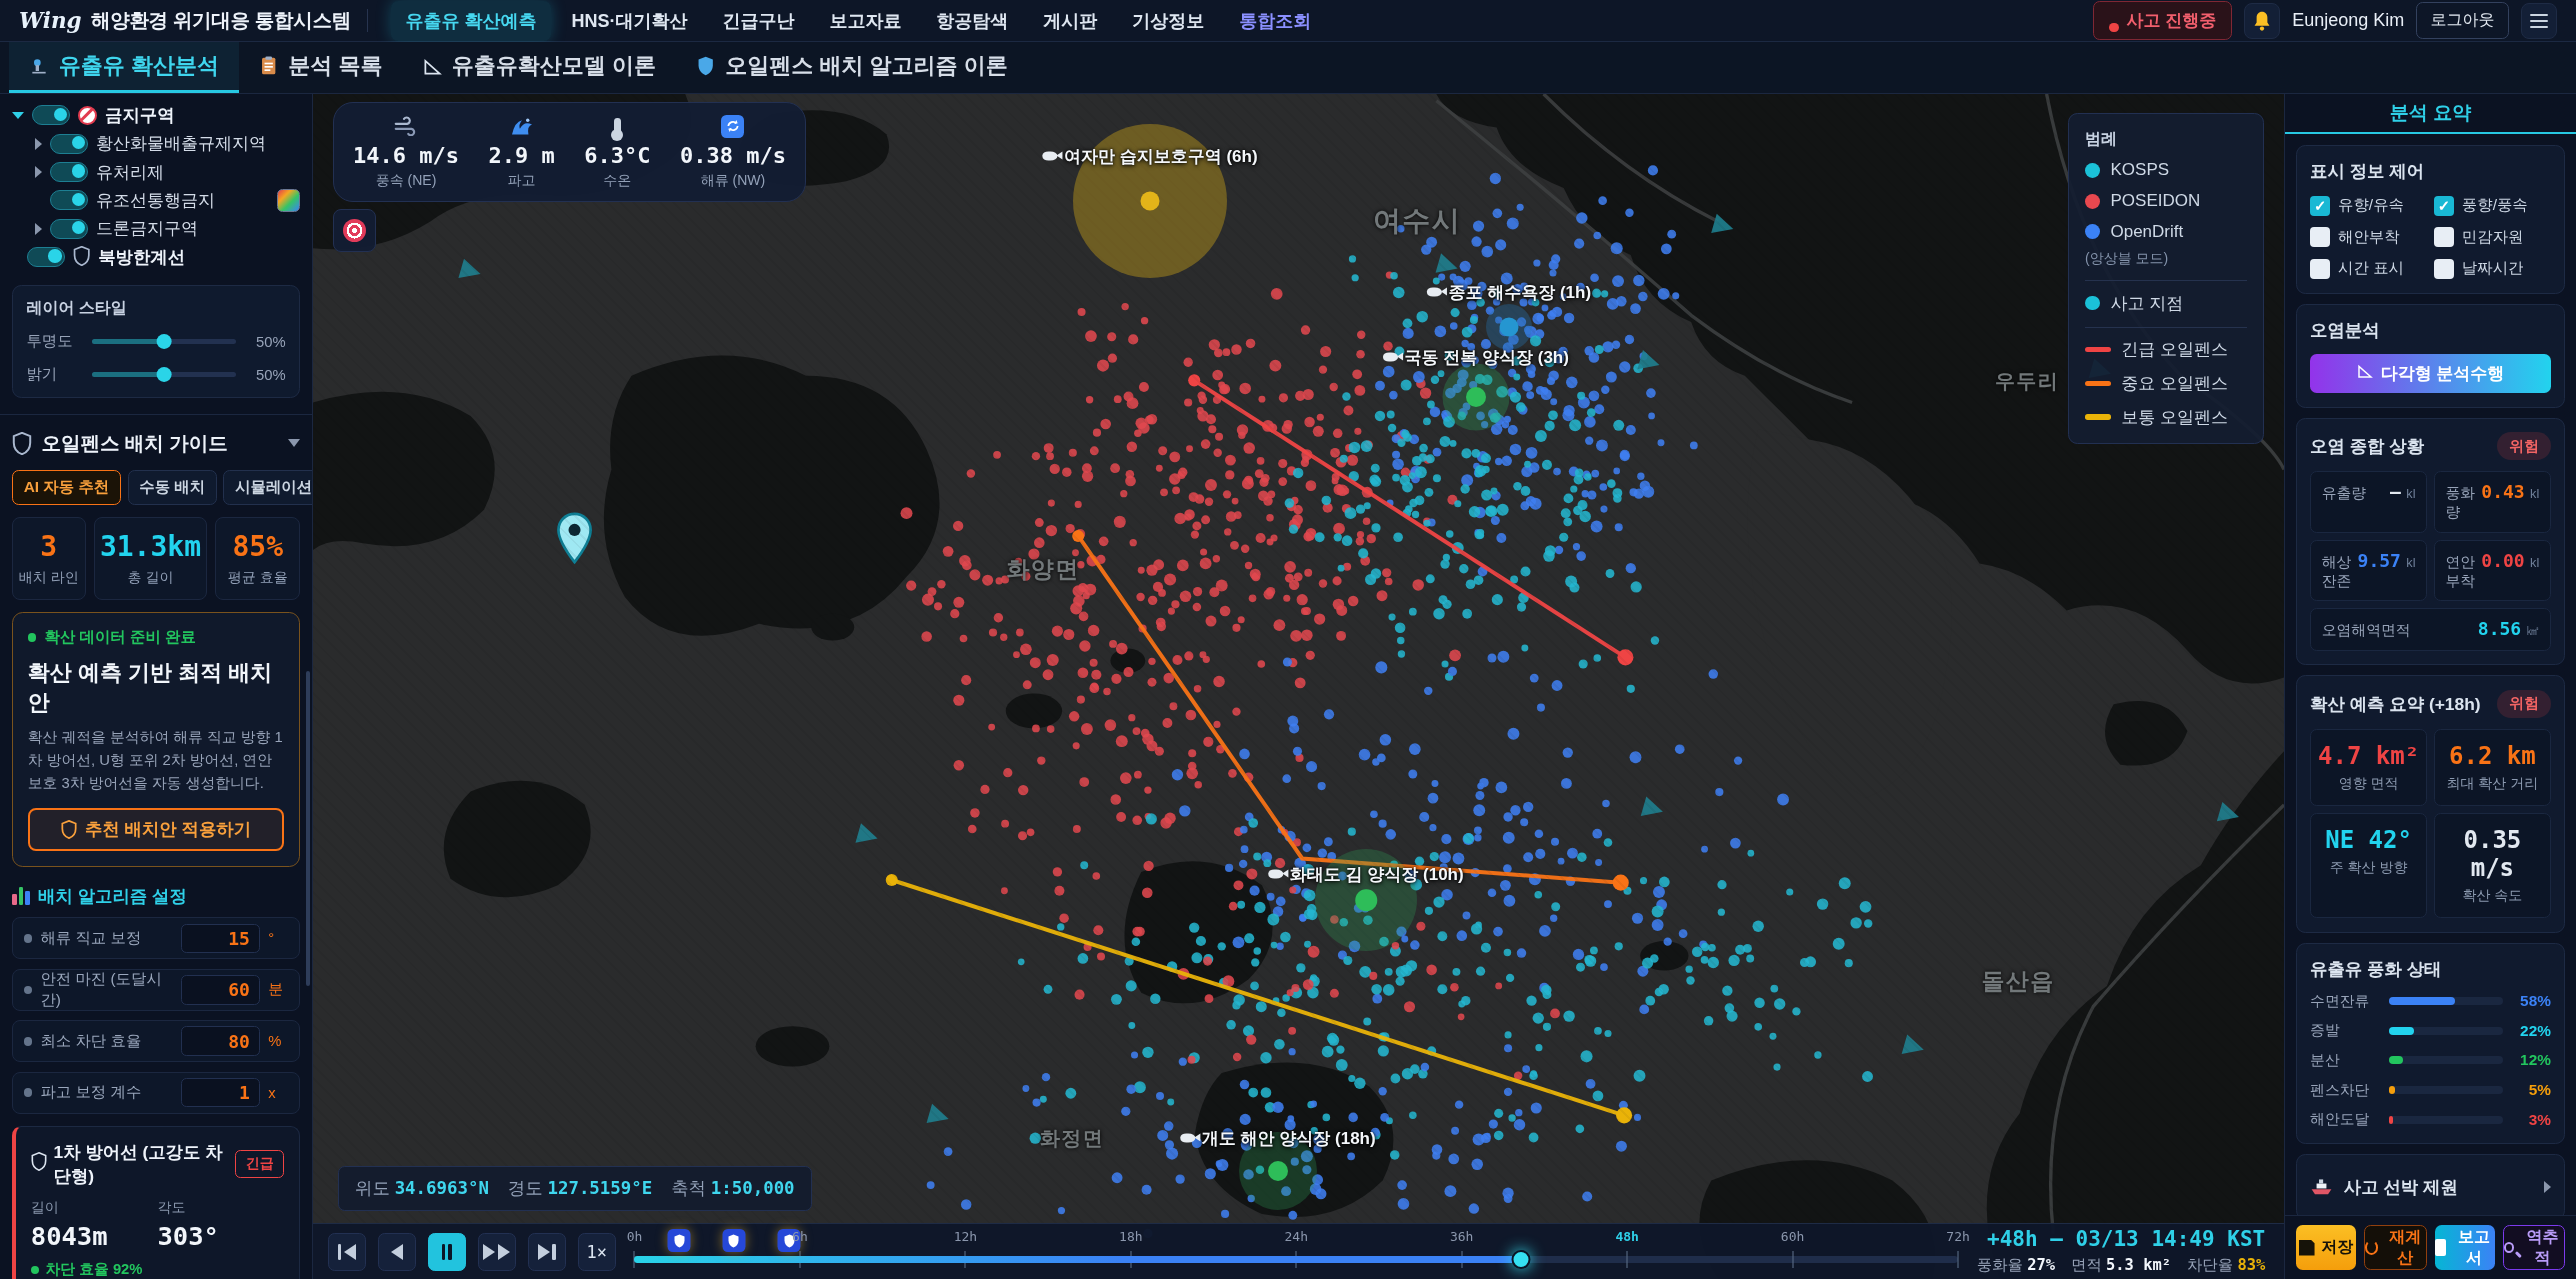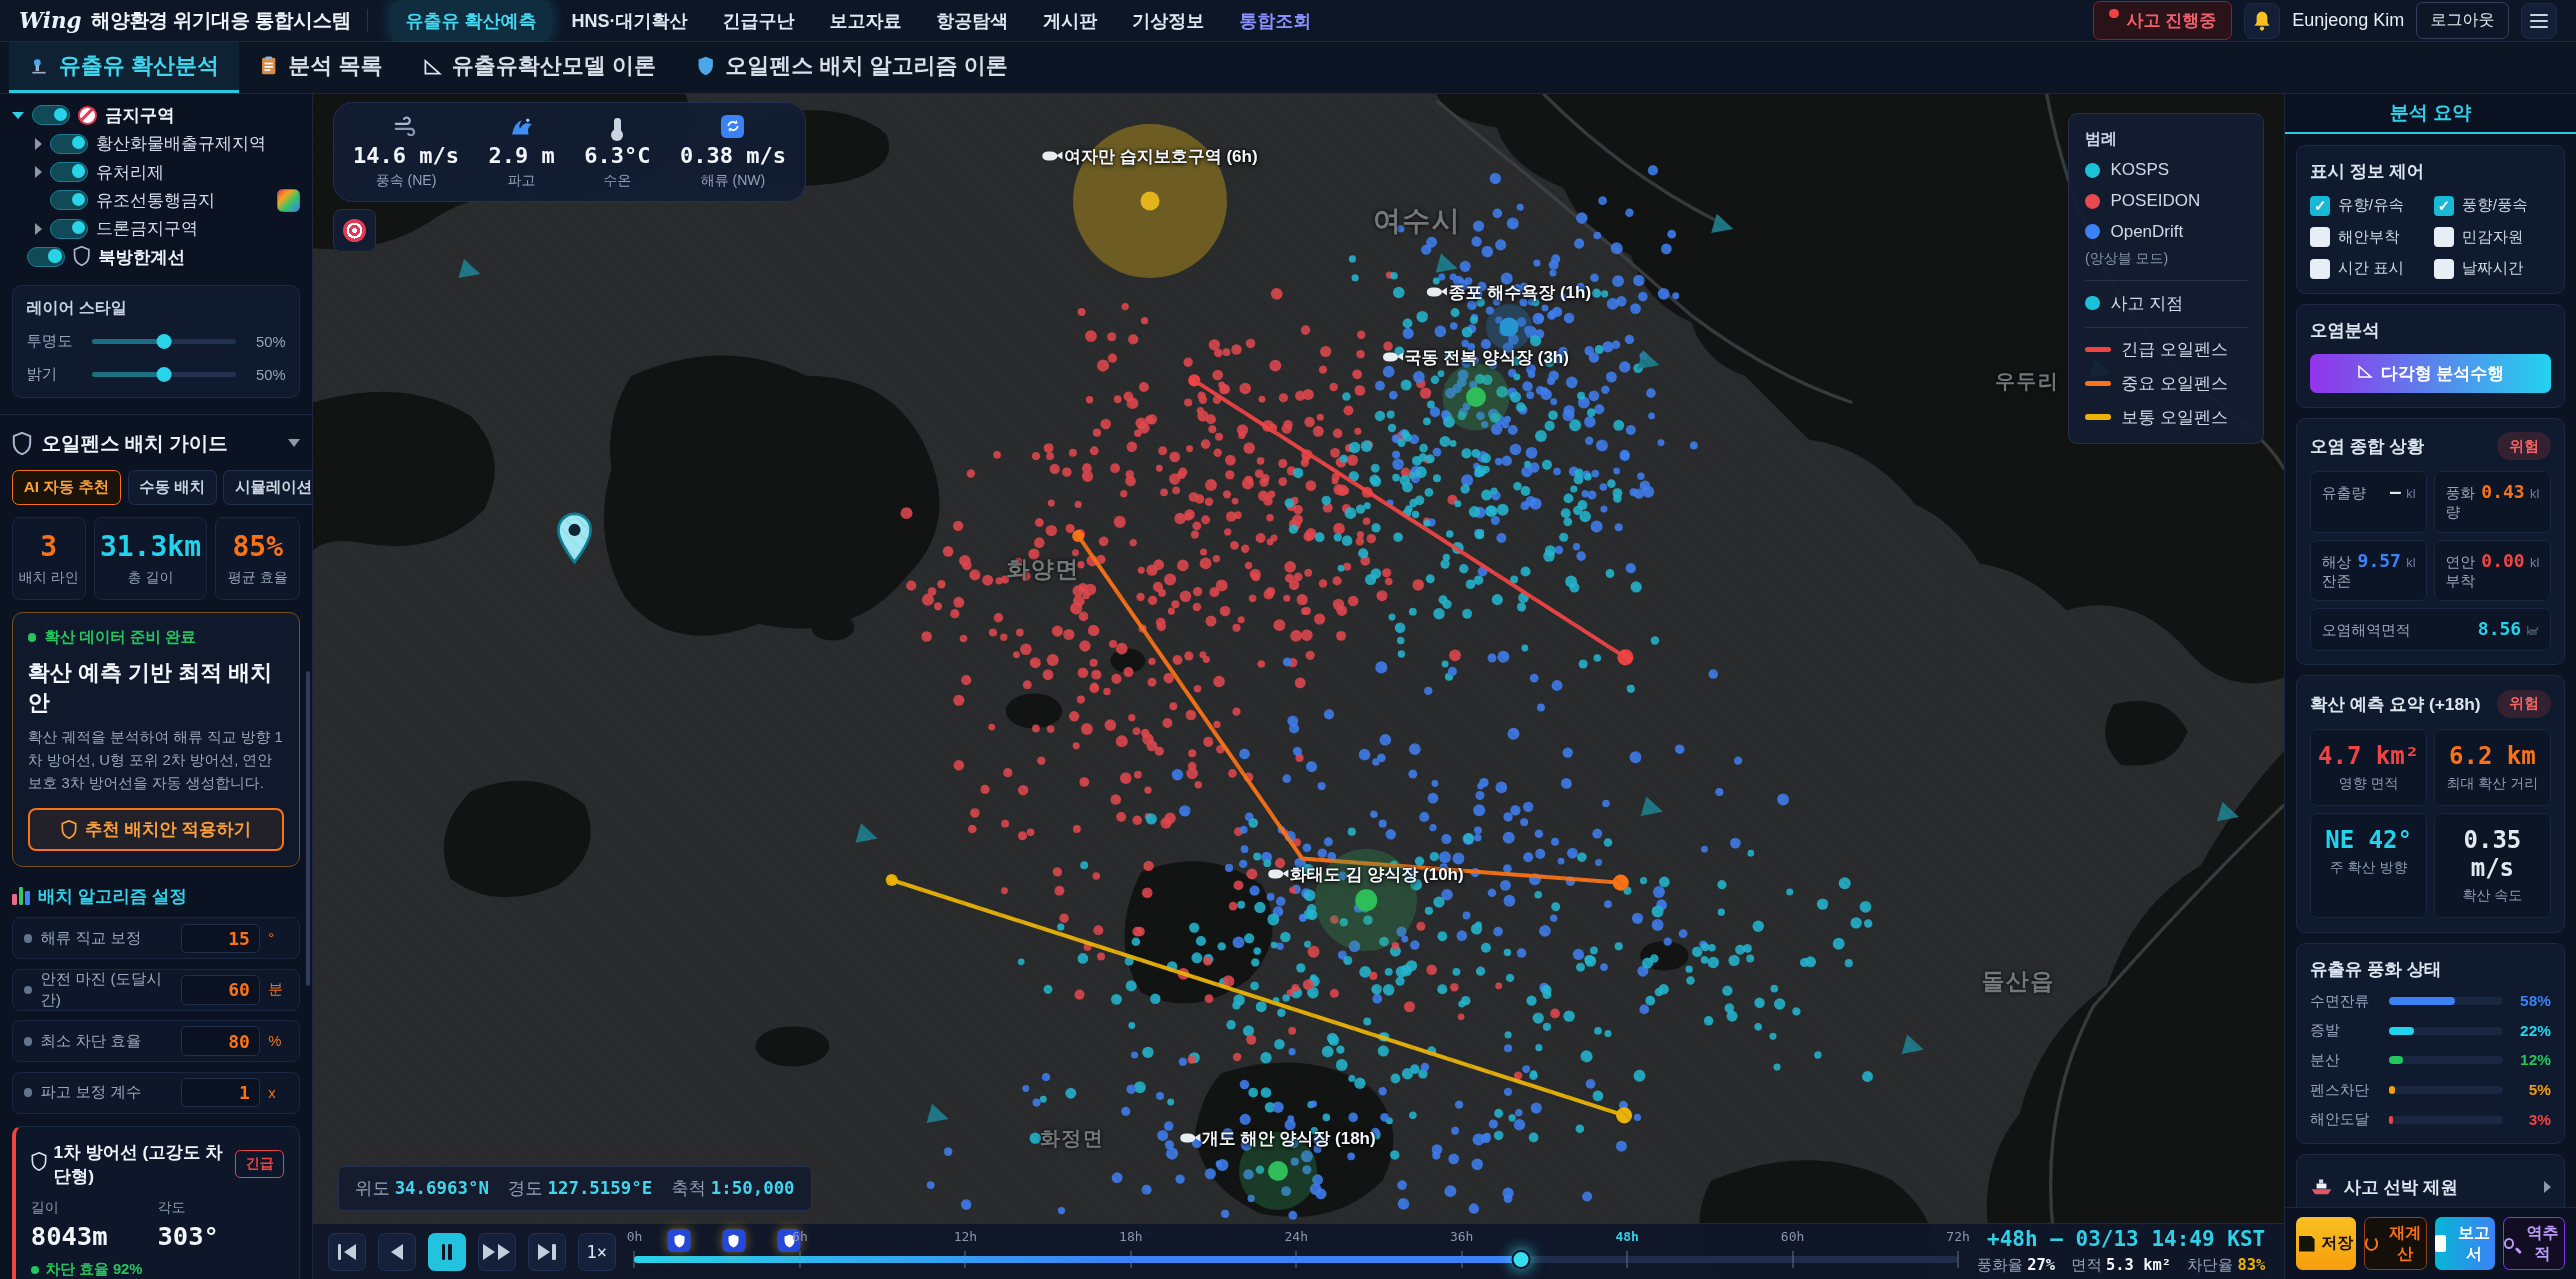--- a/index.html
+++ b/index.html
@@ -11,21 +11,21 @@
   .topbar { position:absolute; left:0; top:0; width:2576px; height:42px; background:#0d1627; border-bottom:0.7px solid #1c2942; display:flex; align-items:center; padding:0 19px; gap:23px; }
   .brand { display:flex; align-items:center; gap:9.4px; white-space:nowrap; }
   .logo { font-family:"DejaVu Serif",serif; font-style:italic; font-weight:bold; font-size:21.5px; color:#e8f2fb; }
   .brand-title { font-size:19.5px; font-weight:bold; color:#eef3fa; letter-spacing:-0.3px; }
   .brand-sep { width:0.7px; height:23px; background:#27344f; margin-left:6.7px; }
   .mainnav { display:flex; align-items:center; gap:5.4px; flex:1; }
   .nav-item { background:transparent; border:none; color:#dfe7f1; font-size:18px; font-weight:bold; padding:8px 14.8px; border-radius:6.7px; cursor:pointer; white-space:nowrap; font-family:inherit; }
   .nav-item.active { background:rgba(34,211,238,0.12); color:#46d7f0; box-shadow:0 0 14.8px rgba(34,211,238,0.25); }
   .nav-item.accent { color:#8b90ff; }
   .top-right { display:flex; align-items:center; gap:12px; }
-  .incident-badge { display:flex; align-items:flex-start; gap:8px; background:#2a1219; border:0.7px solid #7f2734; color:#f25f6d; font-size:17px; font-weight:bold; border-radius:6.7px; padding:6.7px 14.8px; }
+  .incident-badge { display:flex; align-items:flex-end; gap:8px; background:#2a1219; border:0.7px solid #7f2734; color:#f25f6d; font-size:17px; font-weight:bold; border-radius:6.7px; padding:6.7px 14.8px; }
   .incident-badge .dot { width:9.4px; height:9.4px; border-radius:50%; background:#ef4444; }
   .icon-btn { width:36px; height:36px; border-radius:8px; background:#131f36; border:0.7px solid #1e2b45; display:flex; align-items:center; justify-content:center; cursor:pointer; }
   .username { font-size:18px; color:#e8eef6; }
   .logout { background:transparent; border:0.7px solid #33415e; color:#e2e8f0; border-radius:6.7px; font-size:16px; padding:6.7px 13.4px; cursor:pointer; font-family:inherit; }
   .bars { display:flex; flex-direction:column; gap:4px; }
   .bars i { display:block; width:17.4px; height:2px; background:#cbd5e1; border-radius:1.3px; }
 
   
   .subbar { position:absolute; left:0; top:42px; width:2576px; height:52px; background:#0c1524; border-bottom:0.7px solid #1b2740; display:flex; align-items:stretch; padding-left:9.4px; }
   .subtab { display:flex; align-items:center; gap:9.4px; padding:0 20px; font-size:22px; font-weight:bold; color:#d7dee8; background:transparent; border:none; border-bottom:3.4px solid transparent; cursor:pointer; font-family:inherit; }
@@ -173,21 +173,21 @@
   .fc-cell { background:#0c1526; border:0.7px solid #1a2740; border-radius:6.7px; padding:12px 6.7px; text-align:center; }
   .fc-val { font-family:"DejaVu Sans Mono",monospace; font-size:24px; font-weight:bold; }
   .fc-lab { font-size:14px; color:#8b99af; margin-top:5.4px; }
   .wb-row { display:flex; align-items:center; gap:9.4px; margin-top:10.7px; }
   .wb-lab { width:70px; font-size:14.8px; color:#97a3b8; }
   .wb-track { flex:1; height:8px; border-radius:4px; background:#1a2740; position:relative; }
   .wb-fill { position:absolute; left:0; top:0; height:8px; border-radius:4px; }
   .wb-pct { width:39px; text-align:right; font-size:15.4px; font-weight:bold; }
   .col-card { display:flex; align-items:center; gap:10.7px; padding:20px 13.4px; cursor:pointer; }
   .col-caret { margin-left:auto; border-top:6px solid transparent; border-bottom:6px solid transparent; border-left:7.4px solid #8b97ad; }
-  .rp-actions { flex:none; height:72px; border-top:0.7px solid #1b2740; display:flex; gap:8px; padding:9.4px 10.7px; }
+  .rp-actions { flex:none; height:64px; border-top:0.7px solid #1b2740; display:flex; gap:8px; padding:9.4px 10.7px; }
   .act { flex:1; border-radius:6.7px; font-size:16px; font-weight:bold; display:flex; align-items:center; justify-content:center; gap:6.7px; cursor:pointer; border:none; font-family:inherit; }
   .act-save { background:linear-gradient(180deg,#fbbf24,#f59e0b); color:#161309; }
   .act-recalc { background:#140f08; border:1.3px solid #92400e; color:#f97316; }
   .act-report { background:linear-gradient(90deg,#06b6d4,#3b82f6); color:#fff; }
   .act-trace { background:#120d22; border:1.3px solid #7c3aed; color:#b89bf7; }
   .aicon-save { width:16px; height:16px; background:#161309; clip-path:polygon(0 0,76% 0,100% 24%,100% 100%,0 100%); position:relative; }
   .aicon-recalc { width:14.8px; height:14.8px; border:2.7px solid #f97316; border-top-color:transparent; border-radius:50%; }
   .aicon-report { width:13.4px; height:17.4px; background:#fff; border-radius:2px; }
   .aicon-trace { width:10.7px; height:10.7px; border:2.7px solid #b89bf7; border-radius:50%; position:relative; }
   .aicon-trace::after { content:""; position:absolute; left:8.7px; top:8.7px; width:6.7px; height:2.7px; background:#b89bf7; transform:rotate(45deg); border-radius:1.3px; }

